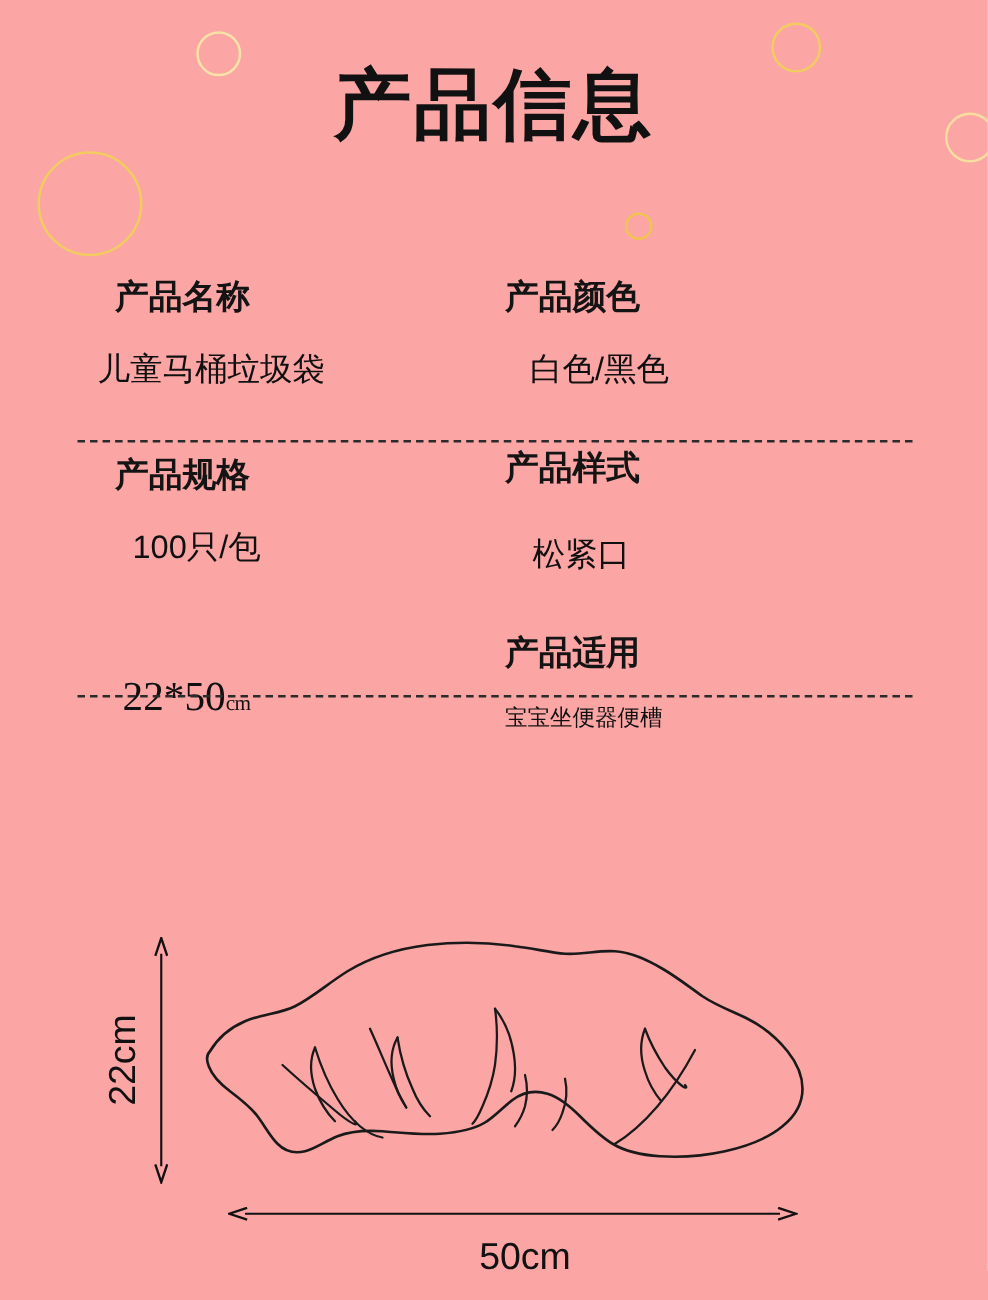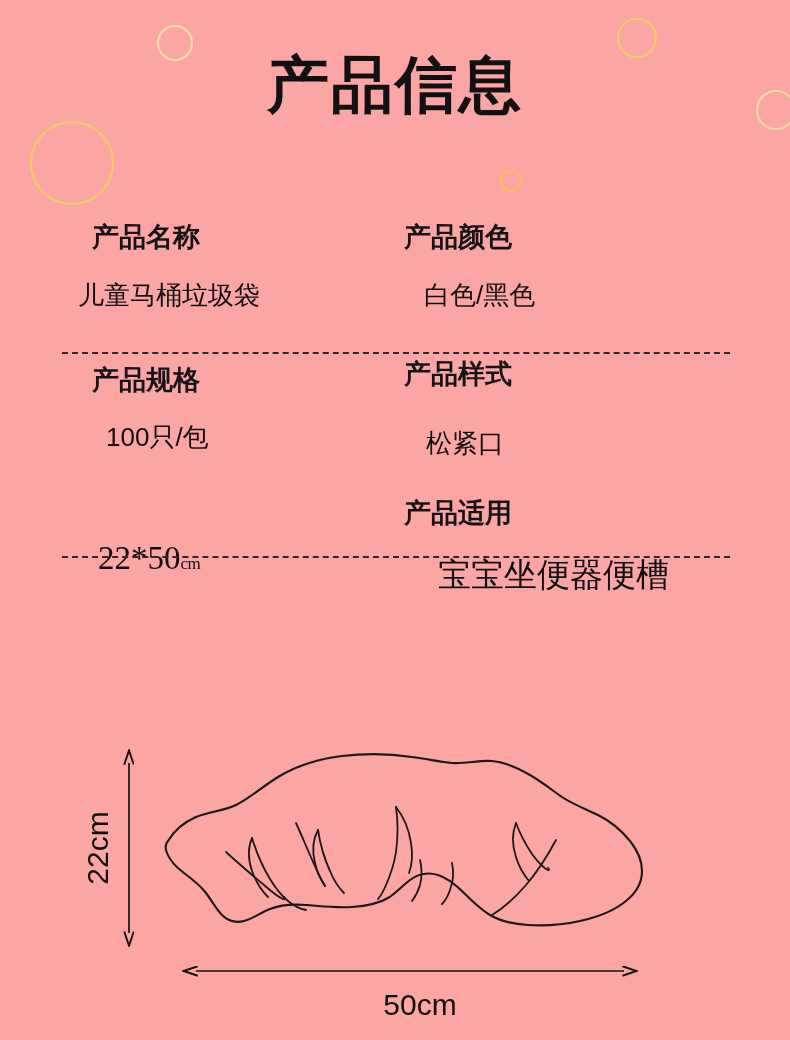--- a/index.html
+++ b/index.html
@@ -97,21 +97,21 @@
 
   
   .row-1 { height: 140px; }
   .row-2 { height: 145px; }
   .row-3 { height: 130px; }
 
   .row-2 .spec-col.left  .spec-value { padding-left: 28px; }
   .row-2 .spec-col.right .spec-value { padding-left: 22px; margin-top: 38px; }
 
   .row-3 .spec-col.left  .spec-value { padding-left: 20px; font-family: "Liberation Serif", "DejaVu Serif", serif; font-size: 33px; }
-  .row-3 .spec-col.right .spec-value { padding-left: 0px; font-size: 33px; margin-left: 34px; }
+  .row-3 .spec-col.right .spec-value { padding-left: 0px; font-size: 18px; }
 
   .unit-small {
     font-size: 17px;
     font-family: "Liberation Serif", "DejaVu Serif", serif;
     letter-spacing: -0.5px;
   }
 
   .divider {
     position: absolute;
     left: 62px;

